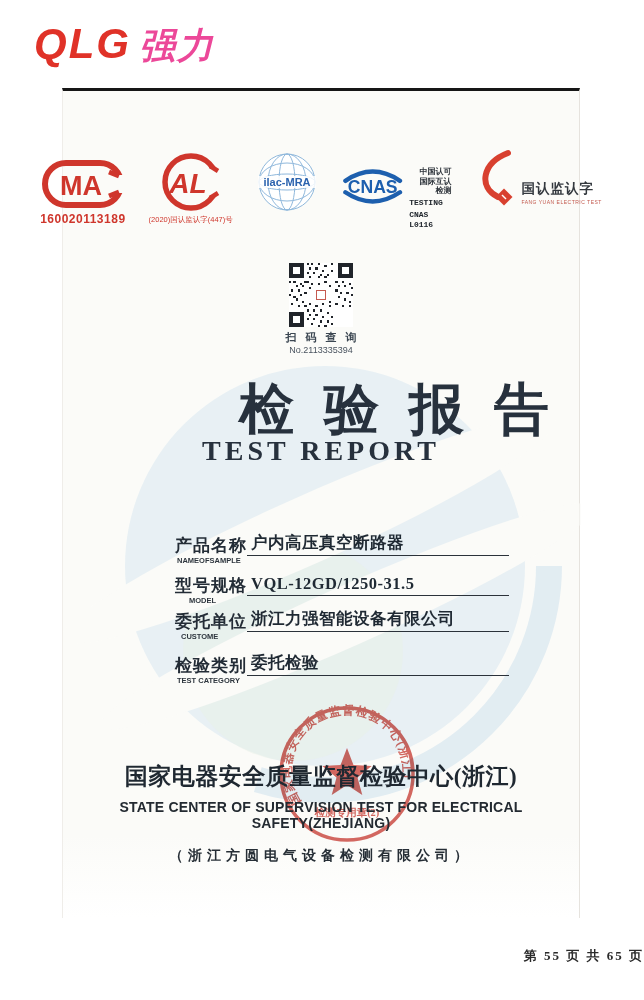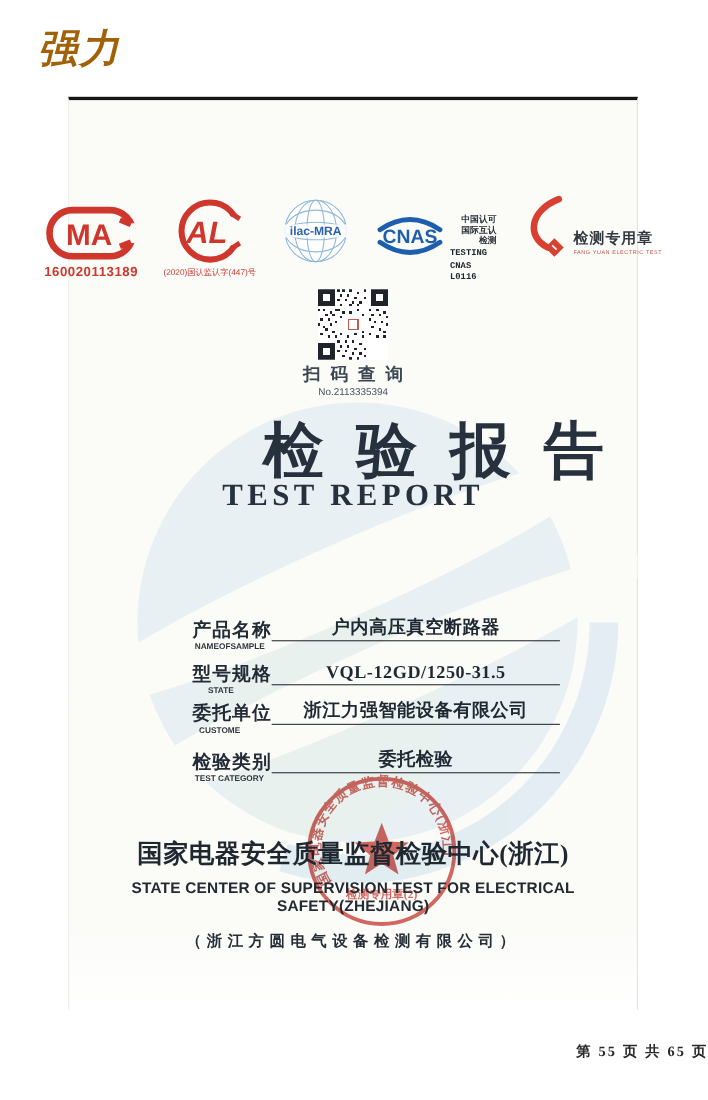--- a/index.html
+++ b/index.html
@@ -6,63 +6,63 @@
   body {
     width:644px; height:1000px; background:#ffffff; position:relative; overflow:hidden;
     font-family:"Liberation Serif","DejaVu Serif",serif; color:#222;
   }
   .page { position:absolute; inset:0; }
 
   
   .brand { position:absolute; left:34px; top:20px; display:flex; align-items:baseline; gap:8px;
            font-family:"Liberation Sans","DejaVu Sans",sans-serif; }
   .brand .qlg { font-size:42px; font-weight:900; font-style:italic; color:#e03228; letter-spacing:2px; }
-  .brand .qiangli { font-size:36px; font-weight:800; color:#a16207; letter-spacing:2px; font-style:italic; }
+  .brand .qiangli { font-size:36px; font-weight:800; color:#ec4899; letter-spacing:2px; font-style:italic; }
 
   
   .scan { position:absolute; left:62px; top:88px; width:518px; height:830px;
           background:linear-gradient(#fbfbf8 90%, #ffffff);
           border-top:3px solid #161616; border-left:1px solid #efede9; border-right:1px solid #e6e3de; }
   .watermark { position:absolute; left:0; top:190px; width:518px; height:560px; pointer-events:none; }
 
   
-  .marks-row { position:absolute; top:84px; left:0; width:100%; display:flex; justify-content:center;
+  .marks-row { position:absolute; top:56px; left:0; width:100%; display:flex; justify-content:center;
                align-items:flex-start; gap:23px; }
   .mark { display:flex; flex-direction:column; align-items:center; }
   .cma-num { font-family:"Liberation Sans",sans-serif; font-size:12px; font-weight:800; color:#cf362c; margin-top:3px; letter-spacing:.5px;}
   .cal-approval { font-size:7.5px; color:#cf362c; margin-top:2px; font-family:"Liberation Sans",sans-serif; white-space:nowrap;}
   .cnas-block { display:flex; gap:5px; }
   .cnas-texts { margin-top:20px; font-family:"Liberation Sans",sans-serif; }
   .cnas-cn { font-size:8px; color:#2b3138; font-weight:700; line-height:1.2;text-align:right; }
   .cnas-en { font-size:8px; color:#20262d; font-weight:800; margin-top:2px; line-height:1.25;font-family:Liberation Mono, monospace; }
   .fy-block { display:flex; gap:3px; }
   .fy-texts { margin-top:33px; }
   .fy-cn { font-size:13.5px; font-weight:800; color:#33383e; letter-spacing:1px; white-space:nowrap;}
   .fy-en { font-size:5px; color:#c2584d; letter-spacing:.5px; font-family:"Liberation Sans",sans-serif; margin-top:1px; white-space:nowrap;}
 
   
   .qr-block { position:absolute; top:172px; left:0; width:100%; display:flex; flex-direction:column; align-items:center; }
-  .qr-caption { margin-top:3px; font-size:16px; font-weight:700; color:#3c4752; letter-spacing:9px; padding-left:9px; }
+  .qr-caption { margin-top:3px; font-size:11px; font-weight:700; color:#3c4752; letter-spacing:9px; padding-left:9px; }
   .qr-number  { font-size:9px; color:#49535f; font-family:"Liberation Sans",sans-serif; }
 
   
   .title-cn { position:absolute; top:282px; left:0; width:100%; text-align:right;
               font-size:55px; font-weight:700; color:#27313d; letter-spacing:30px; padding-left:30px; }
   .title-en { position:absolute; top:344px; left:0; width:100%; text-align:center;
               font-size:28px; font-weight:700; color:#27313d; letter-spacing:4px; }
 
   
   .fields { position:absolute; top:441px; left:112px; width:334px; }
   .field-row { display:flex; align-items:flex-end; }
-  .fr-1 { margin-bottom:18px;margin-top:27px; } .fr-2 { margin-bottom:12px; } .fr-3 { margin-bottom:20px; }
+  .fr-1 { margin-bottom:18px; } .fr-2 { margin-bottom:12px; } .fr-3 { margin-bottom:20px; }
   .field-label { position:relative; white-space:nowrap; }
   .label-cn { font-size:17px; font-weight:600; color:#232c36; letter-spacing:1px; line-height:1.15; }
   .label-en { position:absolute; top:100%; left:2px; font-size:7.5px; color:#2e363e; font-weight:600;
               font-family:"Liberation Sans",sans-serif; white-space:nowrap; }
-  .field-line { flex:1; border-bottom:1.8px solid #2b323a; display:flex; justify-content:center; }
+  .field-line { flex:1; border-bottom:1.8px solid #2b323a; display:flex; }
   .field-value { font-size:16.5px; font-weight:600; color:#1f2933; letter-spacing:.5px; padding:0 4px 1px; white-space:nowrap; }
 
   
   .stamp { position:absolute; left:209px; top:608px; width:150px; height:150px;
            mix-blend-mode:multiply; opacity:.88; }
 
   
   .institute { position:absolute; top:670px; left:0; width:100%; text-align:center; }
   .inst-cn { font-size:23px; font-weight:700; color:#1f2831; letter-spacing:.5px; }
   .inst-en { font-size:14px; font-weight:700; color:#232a31; margin-top:7px; font-family:Liberation Sans, sans-serif; letter-spacing:.2px; }
@@ -71,20 +71,21 @@
   
   .footer { position:absolute; top:947px; left:0; width:100%; text-align:right;
             font-size:13px; font-weight:600; color:#2b2b2b; letter-spacing:2px; }
 </style>
 </head>
 <body>
 
 <div class="page">
 
   <div class="brand">
+    <span class="qlg">QLG</span>
     <span class="qiangli">强力</span>
   </div>
 
   <div class="scan">
 
     <svg class="watermark" viewBox="0 0 518 560">
       <g opacity="0.55">
         <circle cx="262" cy="285" r="200" fill="#d9e8f1"></circle>
         <circle cx="262" cy="285" r="224" fill="none" stroke="#cfe2ee" stroke-width="26" stroke-dasharray="420 1000"></circle>
         <circle cx="230" cy="370" r="110" fill="#dcead9" opacity="0.5"></circle>
@@ -147,21 +148,21 @@
         </div>
       </div>
 
       <div class="fy-block">
         <svg width="44" height="58" viewBox="0 0 44 58" style="margin-top:2px;">
           <path d="M34 4 C 8 14, 4 38, 24 48" fill="none" stroke="#d8402f" stroke-width="6" stroke-linecap="round"></path>
           <rect x="24" y="42" width="12" height="12" fill="#d8402f" transform="rotate(45 30 48)"></rect>
           <path d="M28 46 l4 4" stroke="#ffffff" stroke-width="1.5"></path>
         </svg>
         <div class="fy-texts">
-          <div class="fy-cn">检测专用章</div>
+          <div class="fy-cn">国认监认字</div>
           <div class="fy-en">FANG YUAN ELECTRIC TEST</div>
         </div>
       </div>
     </div>
 
     <div class="qr-block">
       <svg width="64" height="64" viewBox="0 0 29 29" shape-rendering="crispEdges">
         <rect x="0" y="0" width="29" height="29" fill="#ffffff"></rect>
         <g fill="#20242a">
           <path d="M0 0h7v7h-7z M2 2h3v3h-3z M22 0h7v7h-7z M24 2h3v3h-3z M0 22h7v7h-7z M2 24h3v3h-3z" fill-rule="evenodd"></path>
@@ -258,21 +259,21 @@
           <div class="label-cn">产品名称</div>
           <div class="label-en">NAMEOFSAMPLE</div>
         </div>
         <div class="field-line">
           <span class="field-value">户内高压真空断路器</span>
         </div>
       </div>
       <div class="field-row fr-2">
         <div class="field-label">
           <div class="label-cn">型号规格</div>
-          <div class="label-en" style="left:14px;">STATE</div>
+          <div class="label-en" style="left:14px;">MODEL</div>
         </div>
         <div class="field-line">
           <span class="field-value">VQL-12GD/1250-31.5</span>
         </div>
       </div>
       <div class="field-row fr-3">
         <div class="field-label">
           <div class="label-cn">委托单位</div>
           <div class="label-en" style="left:6px;">CUSTOME</div>
         </div>

